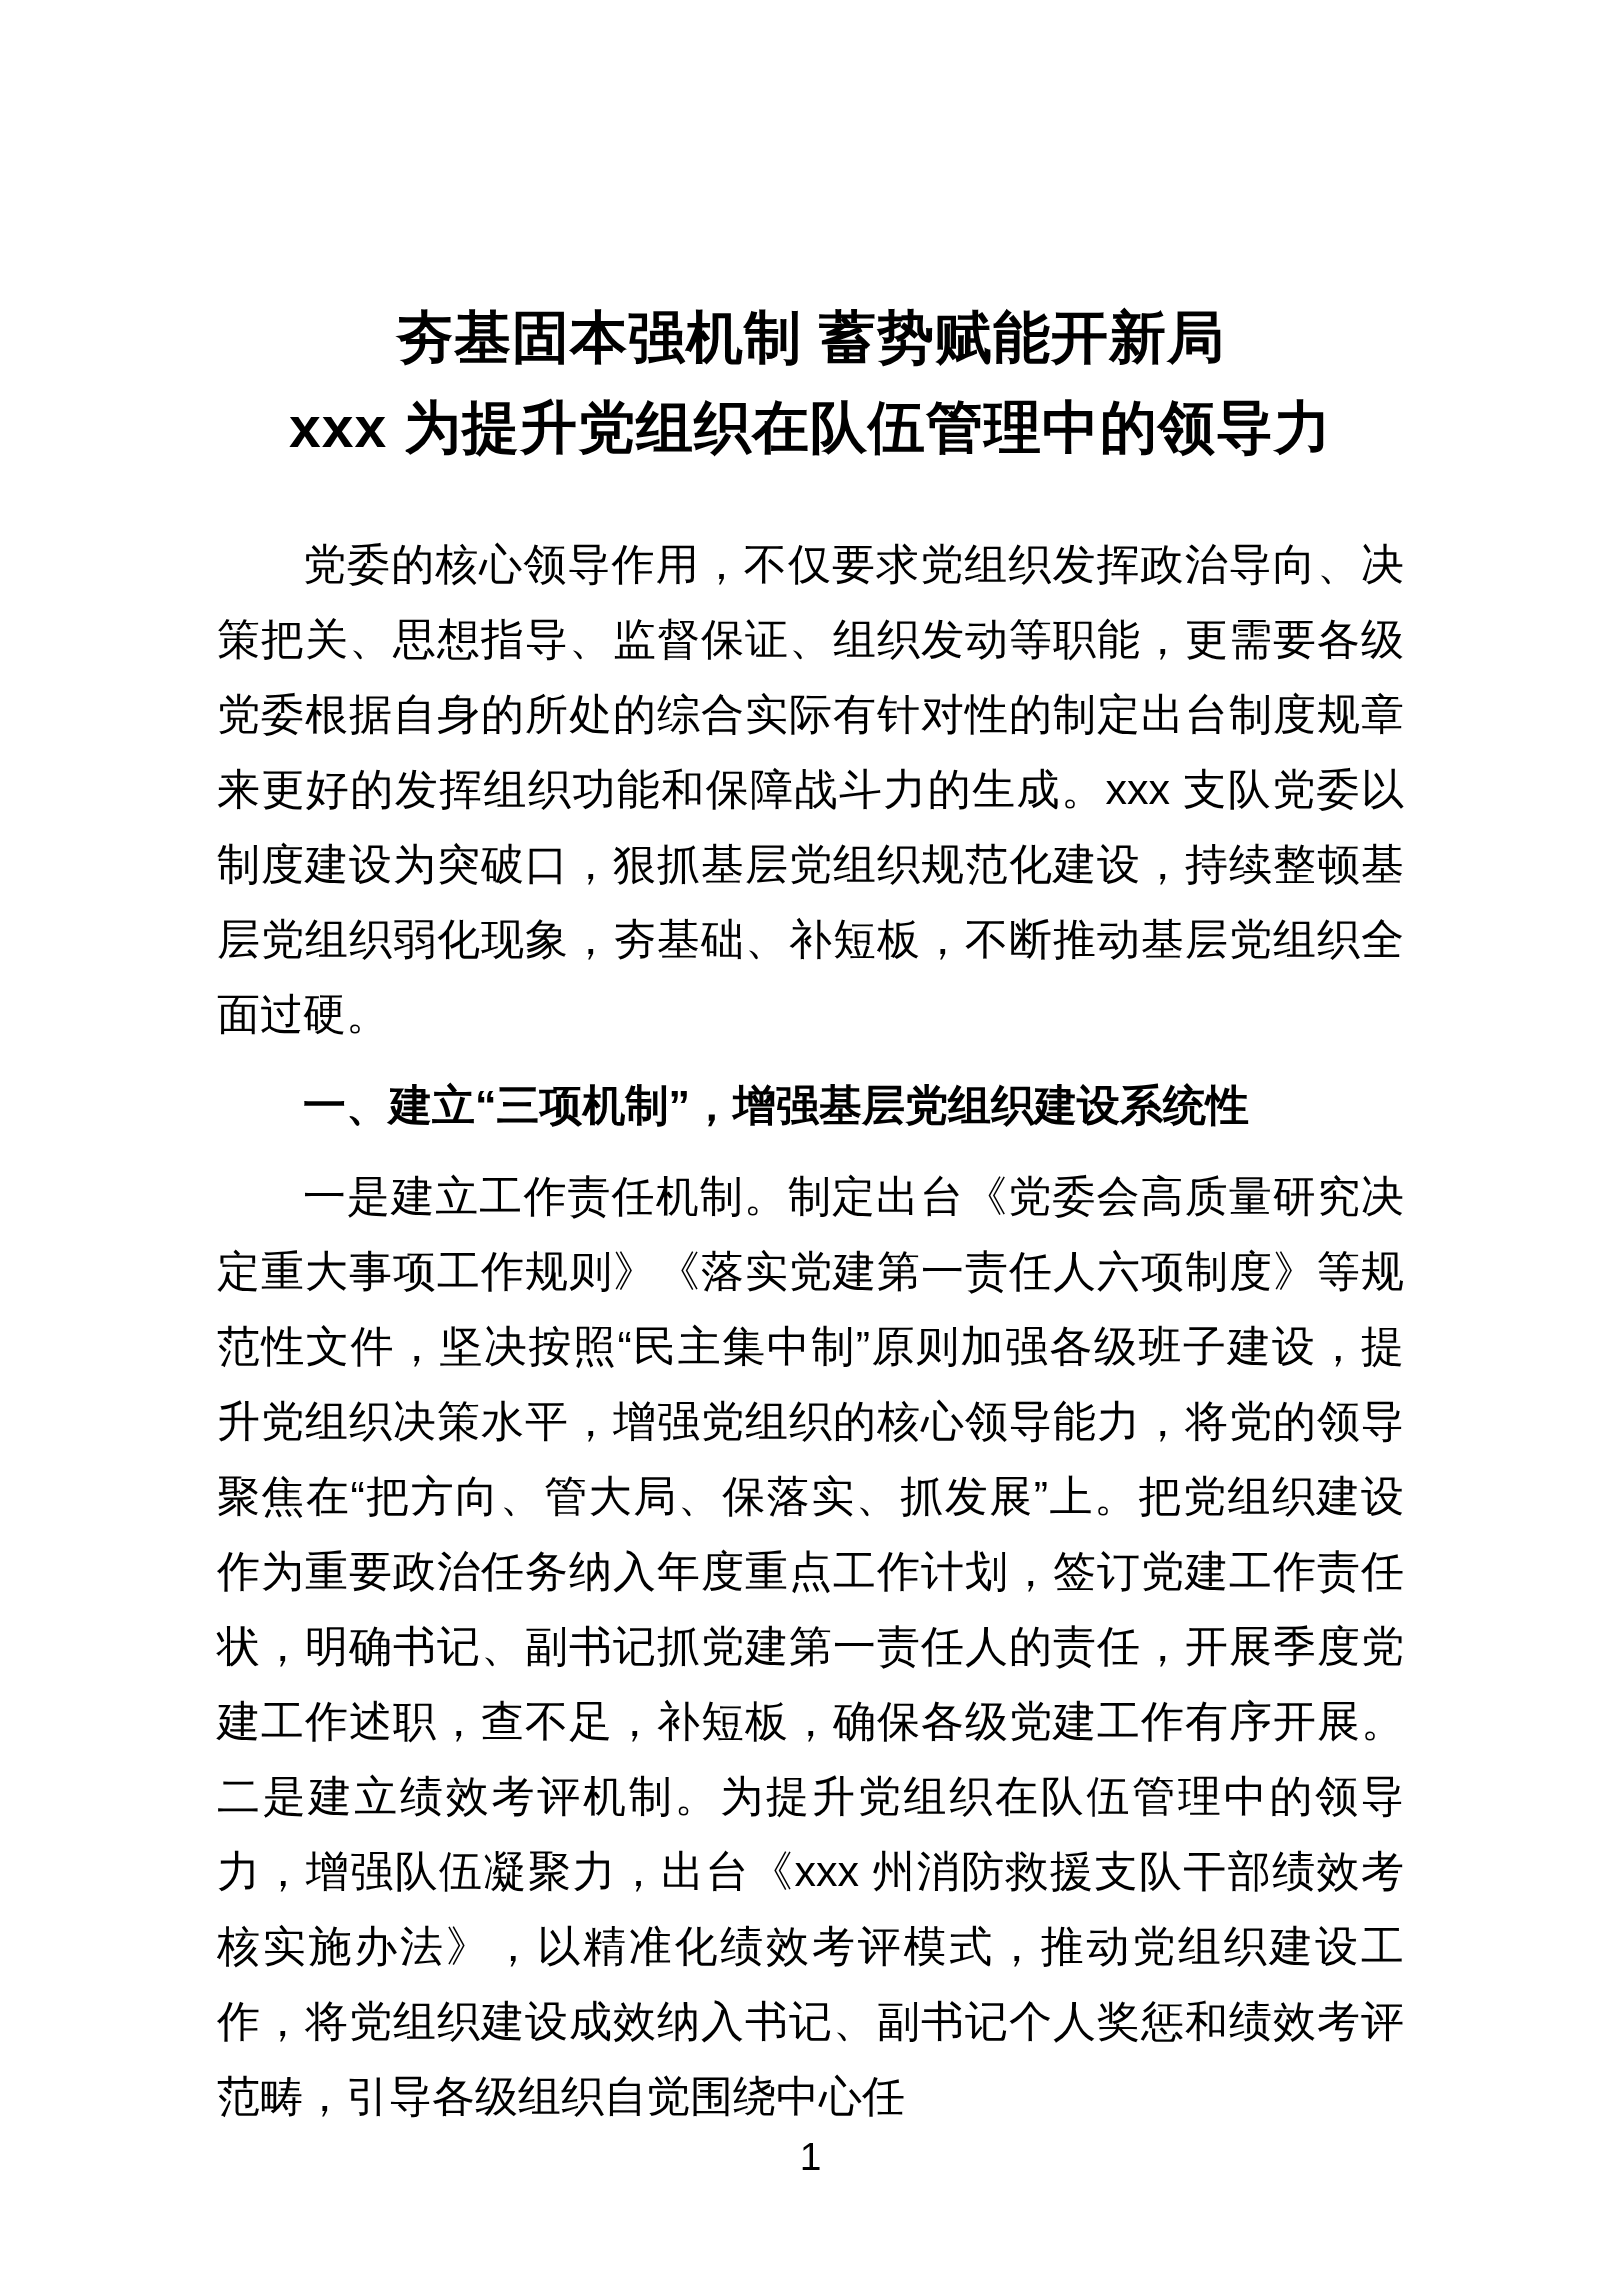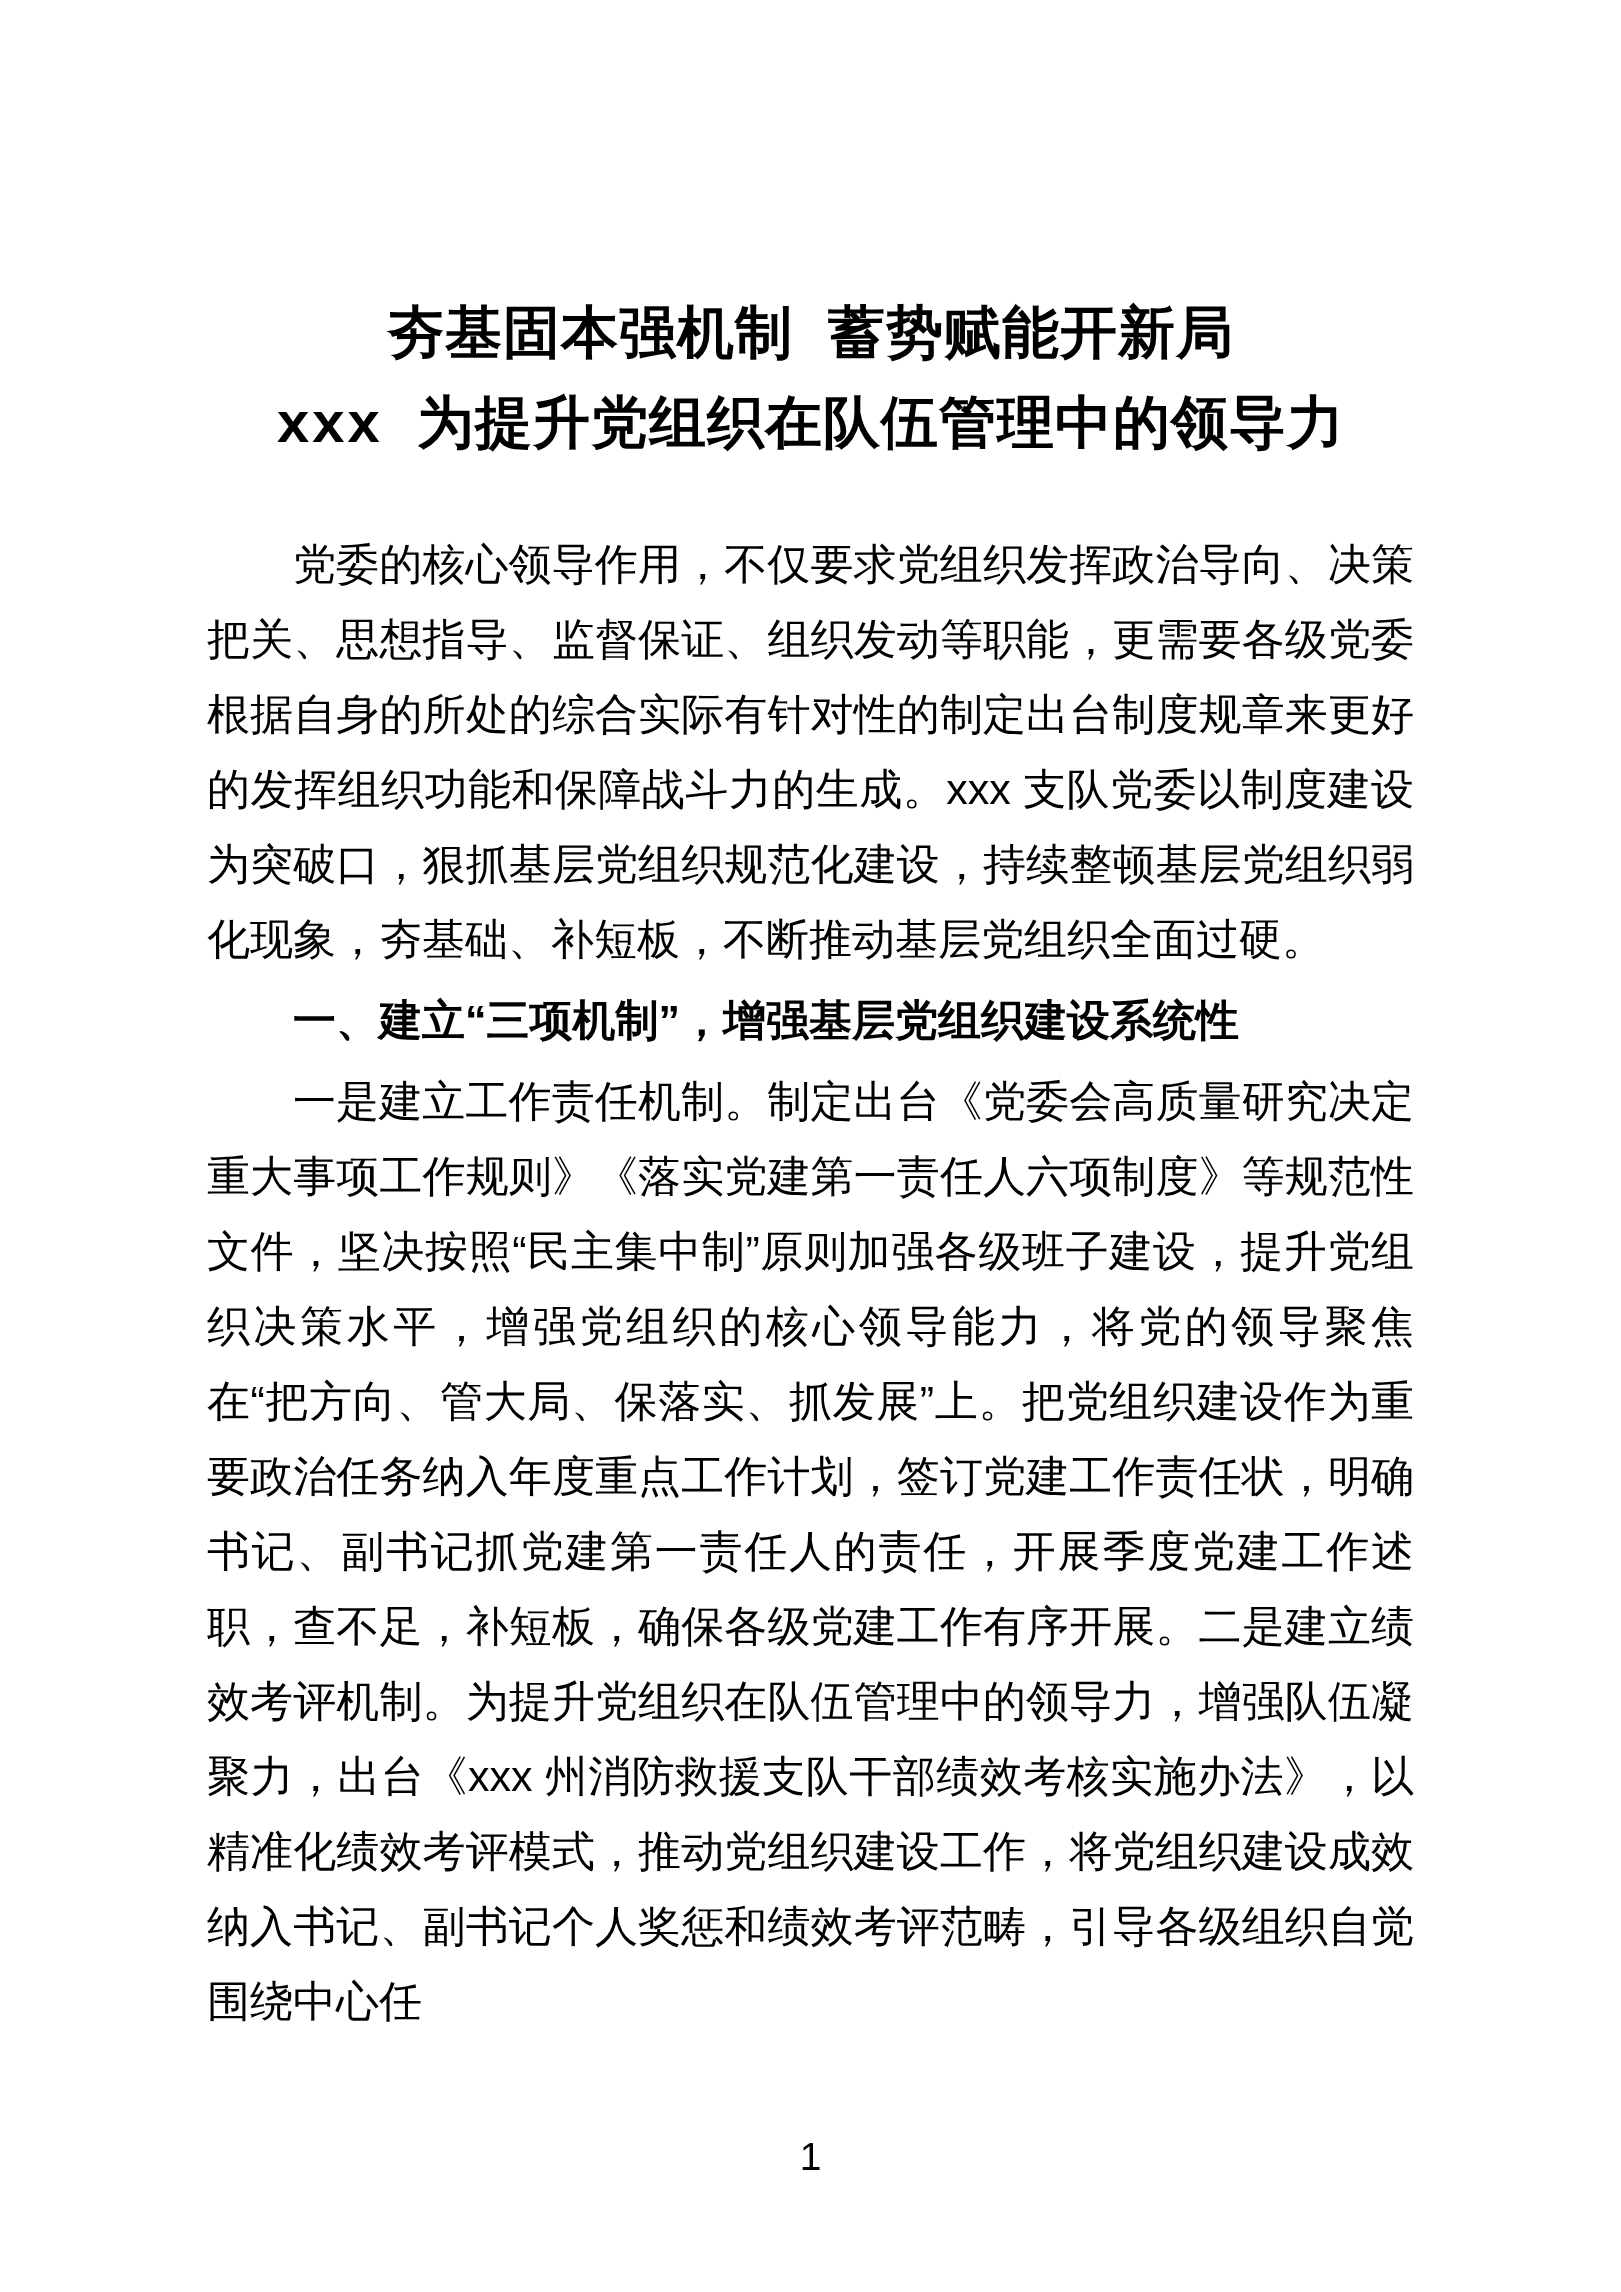--- a/index.html
+++ b/index.html
@@ -17,32 +17,31 @@
     overflow: hidden;
   }
   .doc-title {
     margin: 0;
     padding-top: 292px;
     text-align: center;
     font-size: 57px;
     line-height: 90px;
     font-weight: 700;
     letter-spacing: 1px;
-    font-family: Liberation Mono, monospace;
   }
   .doc-title .title-line {
     display: block;
     white-space: nowrap;
   }
   .doc-body {
     margin: 55px 201px 0 201px;
     text-align: justify;
   }
   .doc-body p {
-    margin: 6px;
+    margin: 16px;
     font-size: 43px;
     line-height: 75px;
     text-indent: 2em;
     font-weight: 500;
     word-break: break-all;
   }
   .doc-body p.section-heading {
     font-weight: 700;
   }
   .page-number {

